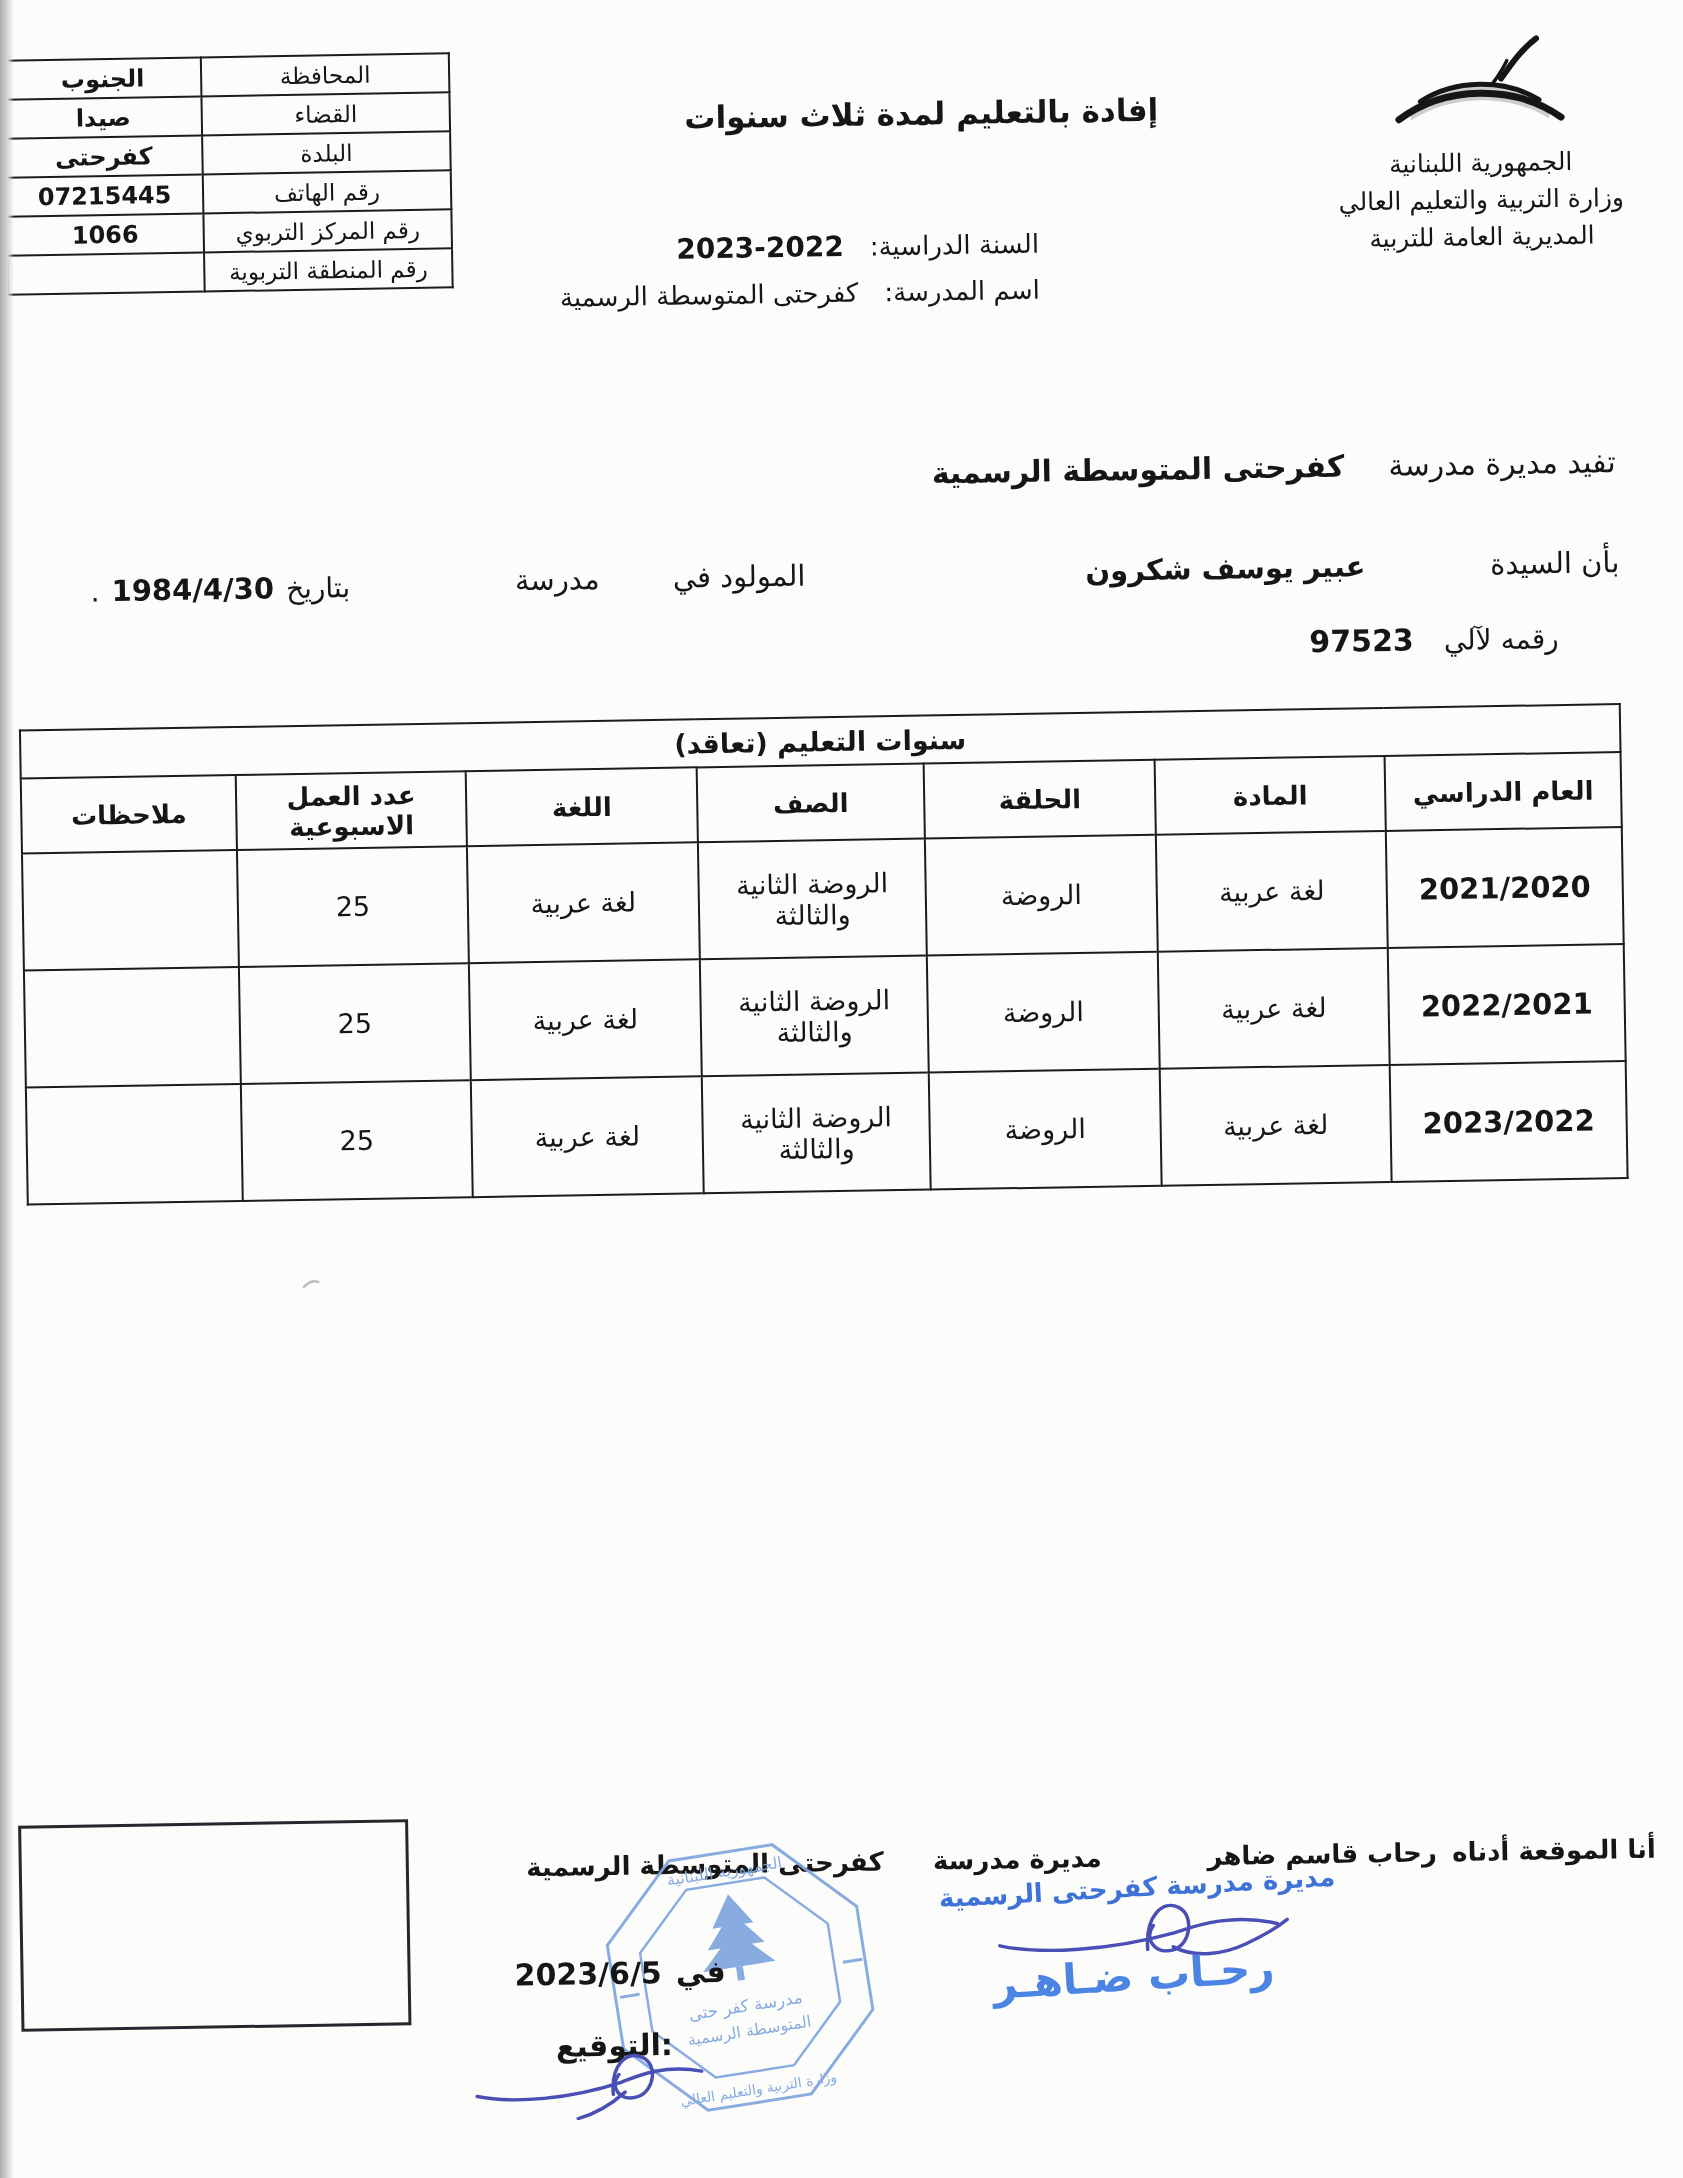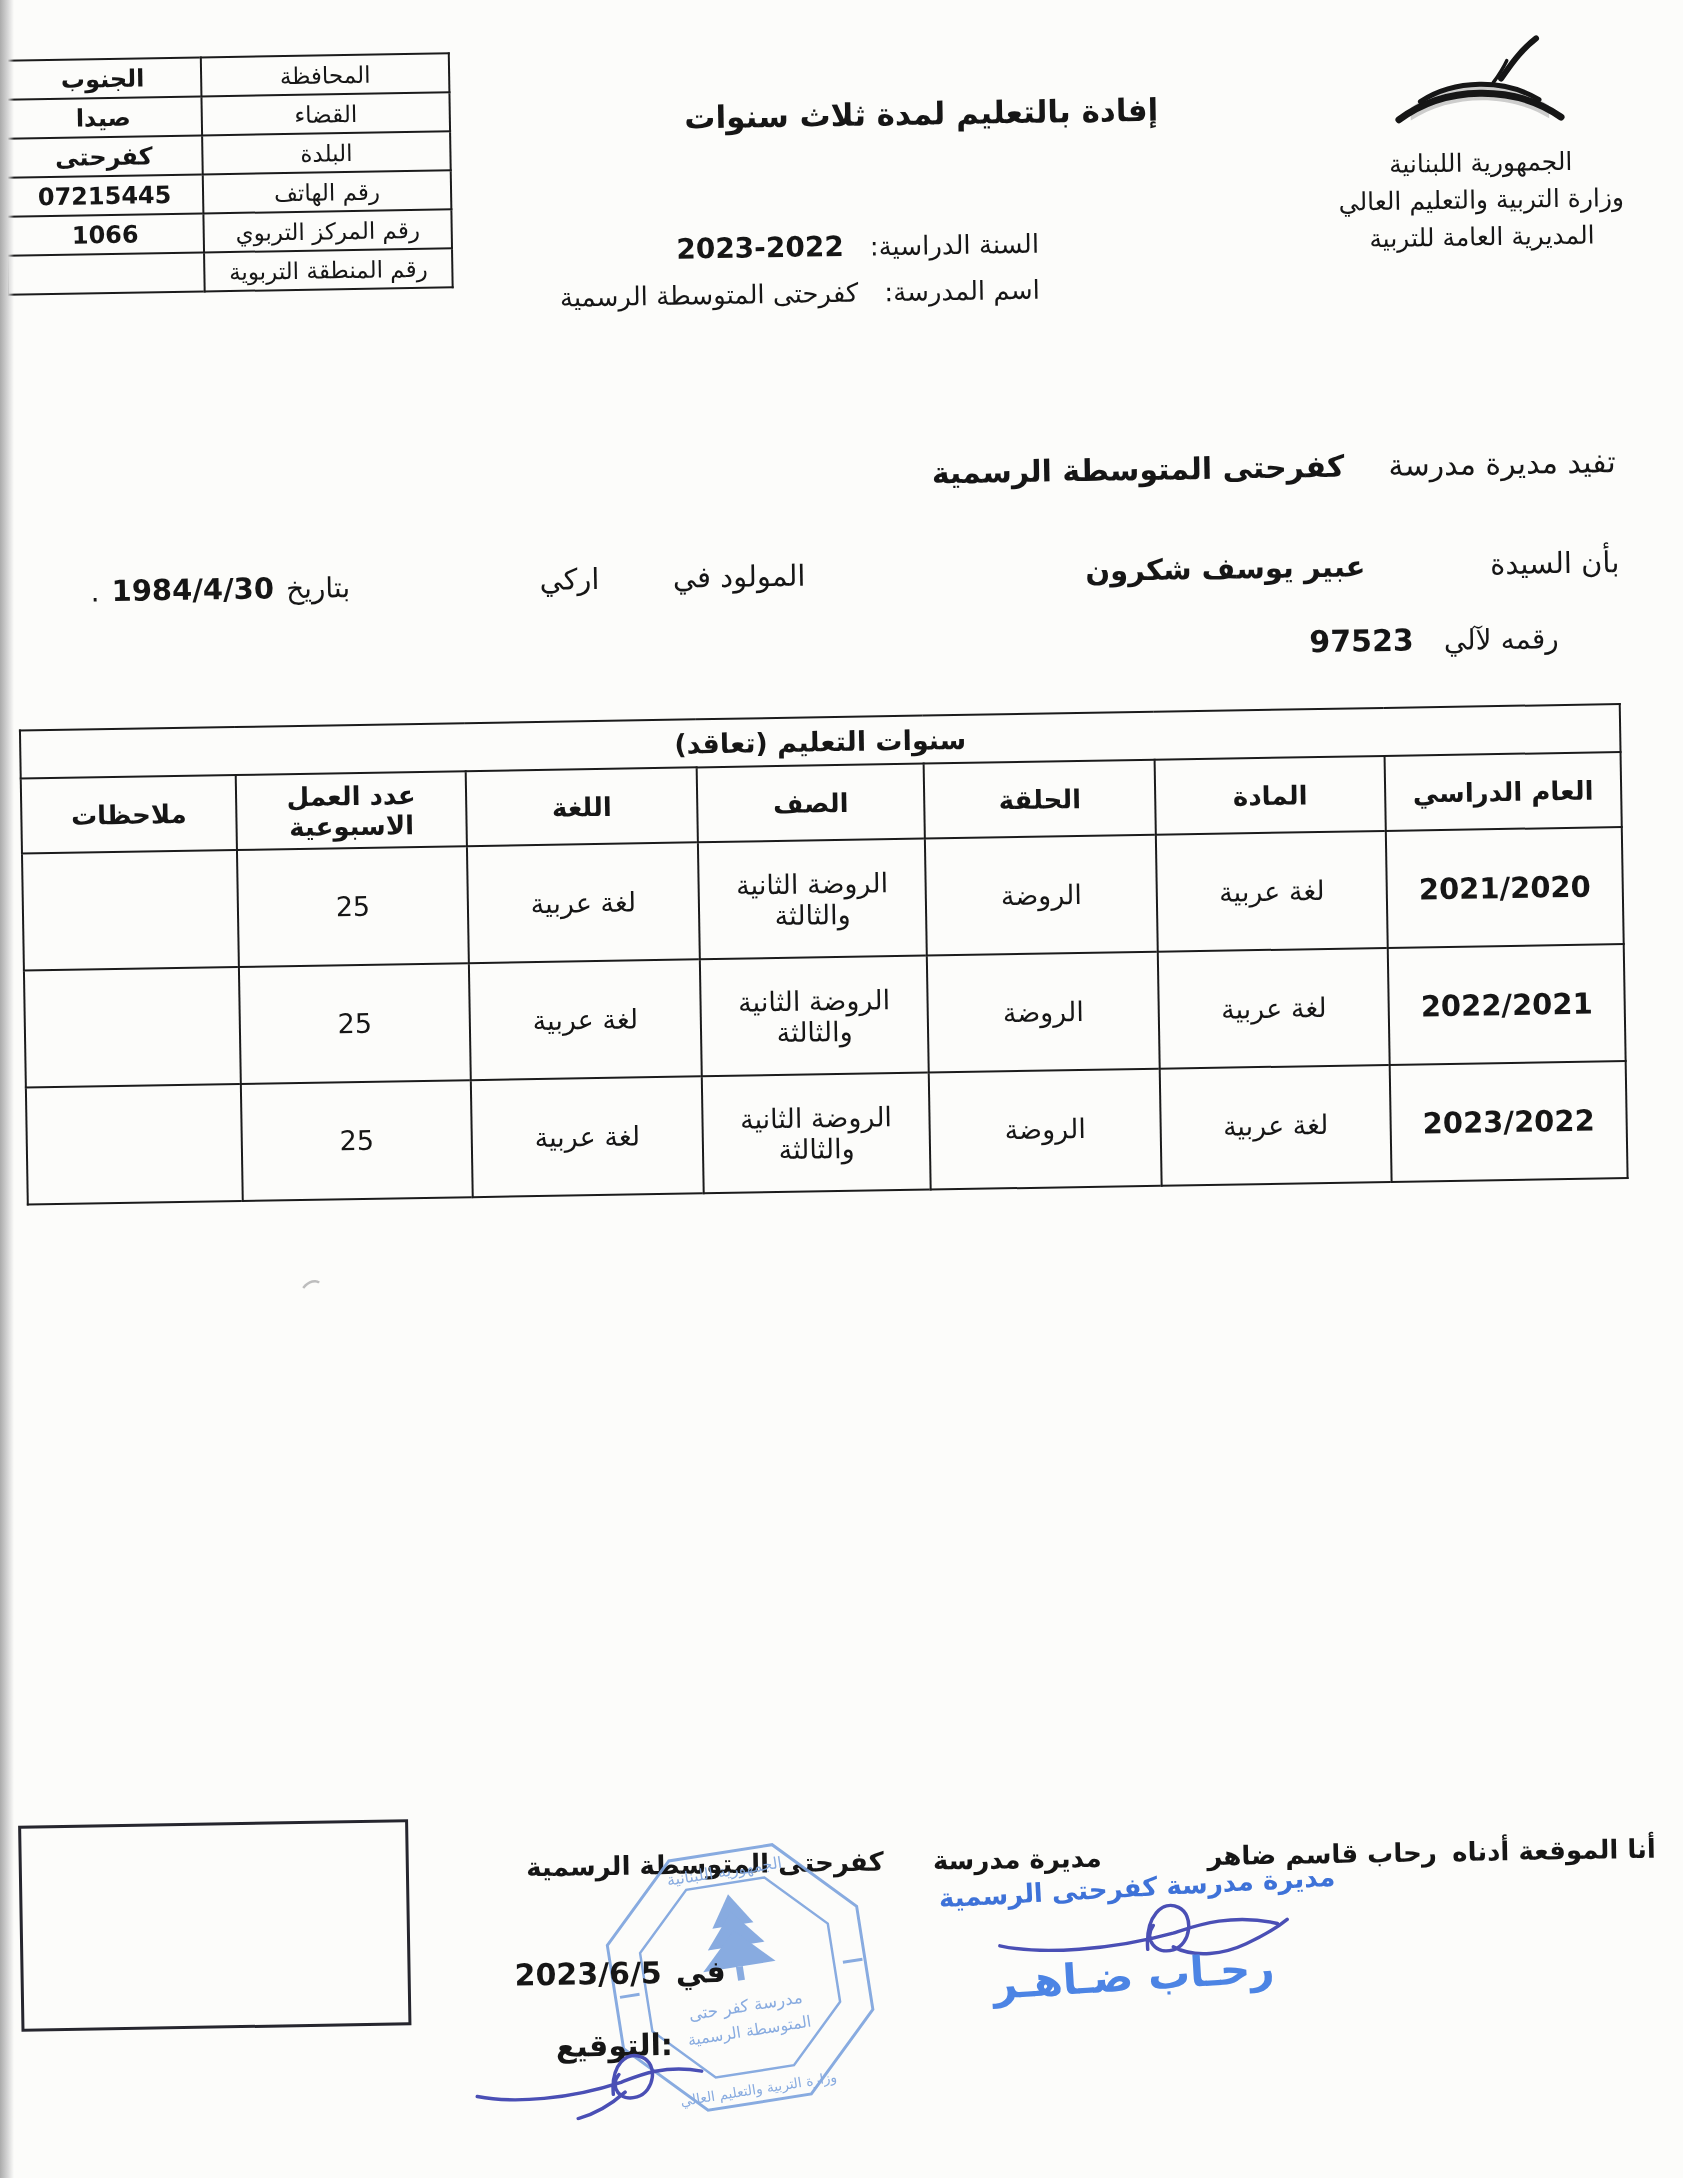--- a/index.html
+++ b/index.html
@@ -127,21 +127,21 @@
       <div class="mtext">المديرية العامة للتربية</div>
     </div>
 
     <div class="st-line1">
       <span>تفيد مديرة مدرسة</span>
       <span class="b">كفرحتى المتوسطة الرسمية</span>
     </div>
     <span class="stw" style="right:55px;">بأن السيدة</span>
     <span class="stw b" style="right:309px;">عبير يوسف شكرون</span>
     <span class="stw" style="right:869px;">المولود في</span>
-    <span class="stw" style="right:1075px;">اركي</span>
+    <span class="stw" style="right:1075px;">مدرسة</span>
     <div class="birth">
       <span>بتاريخ</span>
       <span class="d">1984/4/30</span>
       <span>.</span>
     </div>
     <div class="id-line">
       <span class="lab">رقمه لآلي</span>
       <span class="num">97523</span>
     </div>
 

